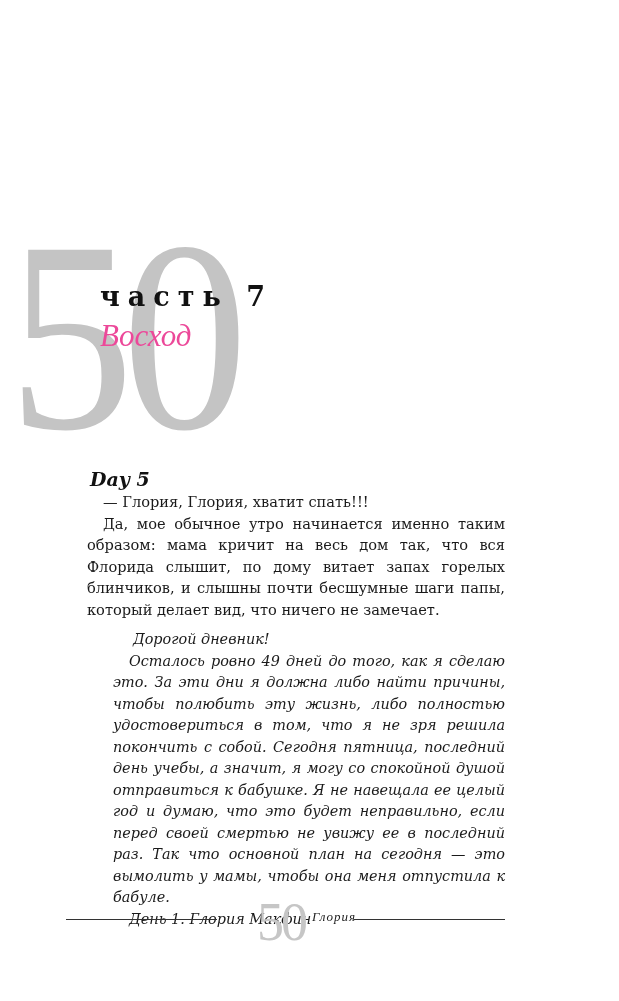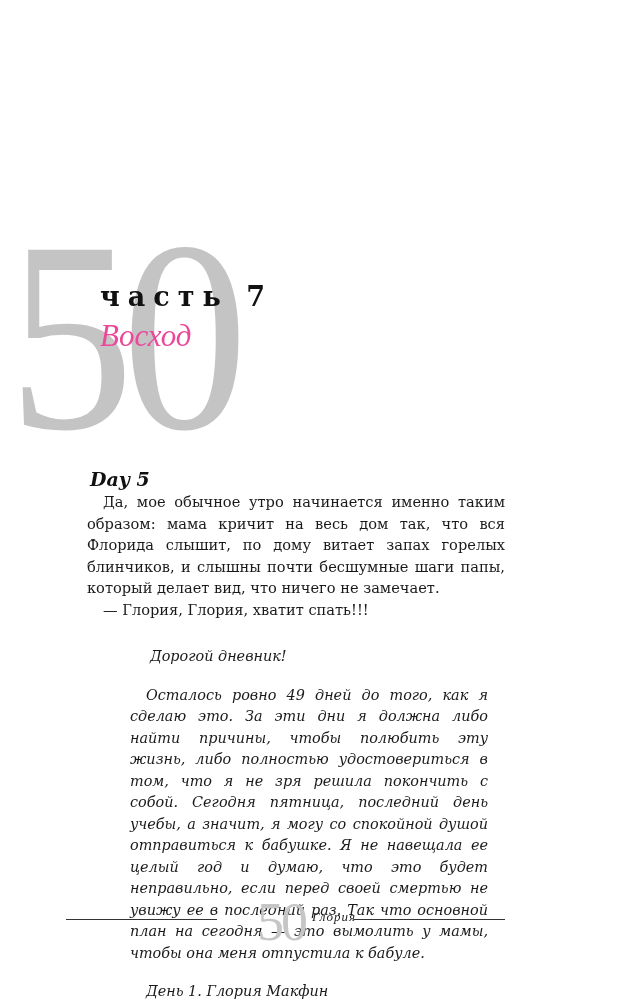--- a/index.html
+++ b/index.html
@@ -29,21 +29,21 @@
     position: absolute; left: 87px; top: 491px; width: 418px;
     font-family: "DejaVu Serif", serif; font-size: 14.6px; line-height: 21.6px;
     color: #1a1a1a; text-align: justify;
   }
   .body-text p { margin: 0; text-indent: 16px; }
   .diary {
     position: absolute; left: 113px; top: 629px; width: 392px;
     font-family: "DejaVu Serif", serif; font-style: italic;
     font-size: 14.4px; line-height: 21.5px; color: #1a1a1a; text-align: justify;
   }
-  .diary p { margin: 17px; text-indent: 16px; }
+  .diary p { margin: 0; text-indent: 16px; }
   .diary p.noindent { text-indent: 20px; }
   .footer-rule { position: absolute; top: 919px; height: 1px; background: #333; }
   .footer-rule.left { left: 66px; width: 151px; }
   .footer-rule.right { left: 354px; width: 151px; }
   .footer-num {
     position: absolute; left: 257px; top: 895px;
     font-family: "Liberation Serif", serif; font-size: 54px; line-height: 1;
     color: #c6c6c6; letter-spacing: -3px;
   }
   .footer-name {
@@ -55,22 +55,22 @@
 </head>
 <body>
 
 <div class="big-num">50</div>
 <div class="part-label">часть 7</div>
 <div class="part-title">Восход</div>
 
 <div class="day-heading">Day 5</div>
 
 <div class="body-text">
+  <p>— Глория, Глория, хватит спать!!!</p>
   <p>Да, мое обычное утро начинается именно таким образом: мама кричит на весь дом так, что вся Флорида слышит, по дому витает запах горелых блинчиков, и слышны почти бесшумные шаги папы, который делает вид, что ничего не замечает.</p>
-  <p>— Глория, Глория, хватит спать!!!</p>
 </div>
 
 <div class="diary">
   <p class="noindent">Дорогой дневник!</p>
   <p>Осталось ровно 49 дней до того, как я сделаю это. За эти дни я должна либо найти причины, чтобы полюбить эту жизнь, либо полностью удостовериться в том, что я не зря решила покончить с собой. Сегодня пятница, последний день учебы, а значит, я могу со спокойной душой отправиться к бабушке. Я не навещала ее целый год и думаю, что это будет неправильно, если перед своей смертью не увижу ее в последний раз. Так что основной план на сегодня — это вымолить у мамы, чтобы она меня отпустила к бабуле.</p>
   <p>День 1. Глория Макфин</p>
 </div>
 
 <div class="footer-rule left"></div>
 <div class="footer-num">50</div>

